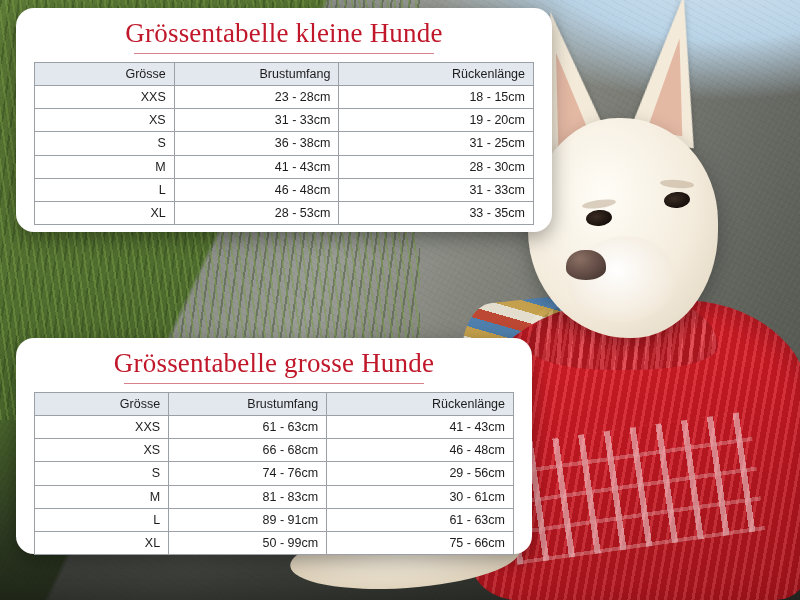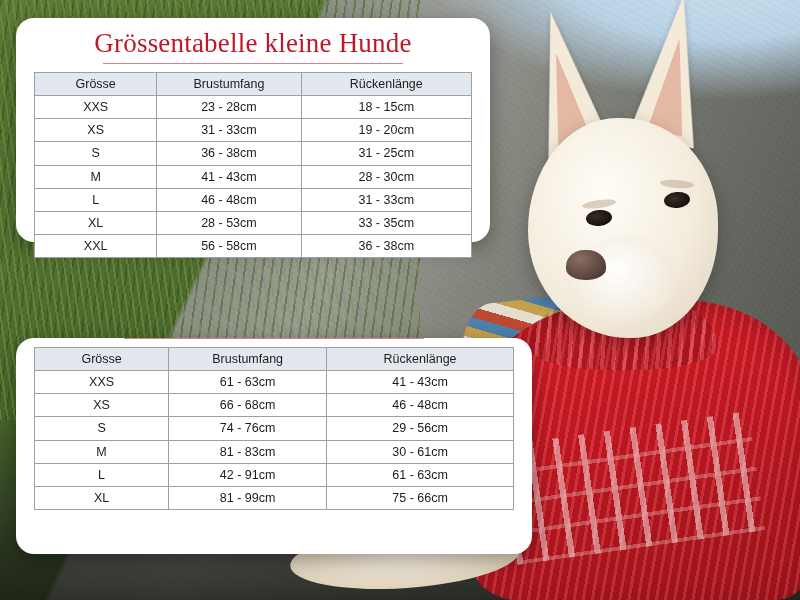--- a/index.html
+++ b/index.html
@@ -184,21 +184,21 @@
     transform: rotate(-4deg);
   }
 
   
   .card {
     position: absolute;
     background: #ffffff;
     border-radius: 18px;
     box-shadow: 0 6px 20px rgba(0,0,0,.35);
   }
-  .card.small { left: 16px; top: 18px;  width: 474px; height: 224px; }
+  .card.small { left: 16px; top: 8px;  width: 536px; height: 224px; }
   .card.large { left: 16px; top: 338px; width: 516px; height: 216px; }
 
   .card-title {
     text-align: center;
     color: #c0172a;
     font-family: "Liberation Serif", serif;
     font-size: 27px;
     font-weight: 400;
     letter-spacing: .2px;
     padding: 10px 0 4px;
@@ -213,22 +213,22 @@
   table.size-table {
     border-collapse: collapse;
     margin: 0 18px;
     width: calc(100% - 36px);
     font-size: 12.5px;
     color: #1c1c1c;
   }
   table.size-table th,
   table.size-table td {
     border: 1px solid #9aa0a6;
-    padding: 2px 24px;
-    text-align: center;
+    padding: 2px 8px;
+    text-align: right;
     line-height: 1.45;
     background: #ffffff;
   }
   table.size-table thead th {
     background: #e3e7ee;
     font-weight: 400;
   }
   table.size-table col.c1 { width: 28%; }
   table.size-table col.c2 { width: 33%; }
   table.size-table col.c3 { width: 39%; }
@@ -307,30 +307,26 @@
         <tr>
           <td>L</td>
           <td>46 - 48cm</td>
           <td>31 - 33cm</td>
         </tr>
         <tr>
           <td>XL</td>
           <td>28 - 53cm</td>
           <td>33 - 35cm</td>
         </tr>
-        <tr>
-          <td>XXL</td>
-          <td>56 - 58cm</td>
-          <td>36 - 38cm</td>
-        </tr>
       </tbody>
     </table>
   </div>
 
   <div class="card large">
+    <div class="card-title">Grössentabelle grosse Hunde</div>
     <div class="title-rule"></div>
     <table class="size-table">
       <colgroup>
           <col class="c1">
           <col class="c2">
           <col class="c3">
         </colgroup>
       <thead>
         <tr>
           <th>Grösse</th>
@@ -354,25 +350,25 @@
           <td>74 - 76cm</td>
           <td>29 - 56cm</td>
         </tr>
         <tr>
           <td>M</td>
           <td>81 - 83cm</td>
           <td>30 - 61cm</td>
         </tr>
         <tr>
           <td>L</td>
-          <td>42 - 91cm</td>
+          <td>89 - 91cm</td>
           <td>61 - 63cm</td>
         </tr>
         <tr>
           <td>XL</td>
-          <td>81 - 99cm</td>
+          <td>50 - 99cm</td>
           <td>75 - 66cm</td>
         </tr>
       </tbody>
     </table>
   </div>
 
 </div>
 
 </body></html>

